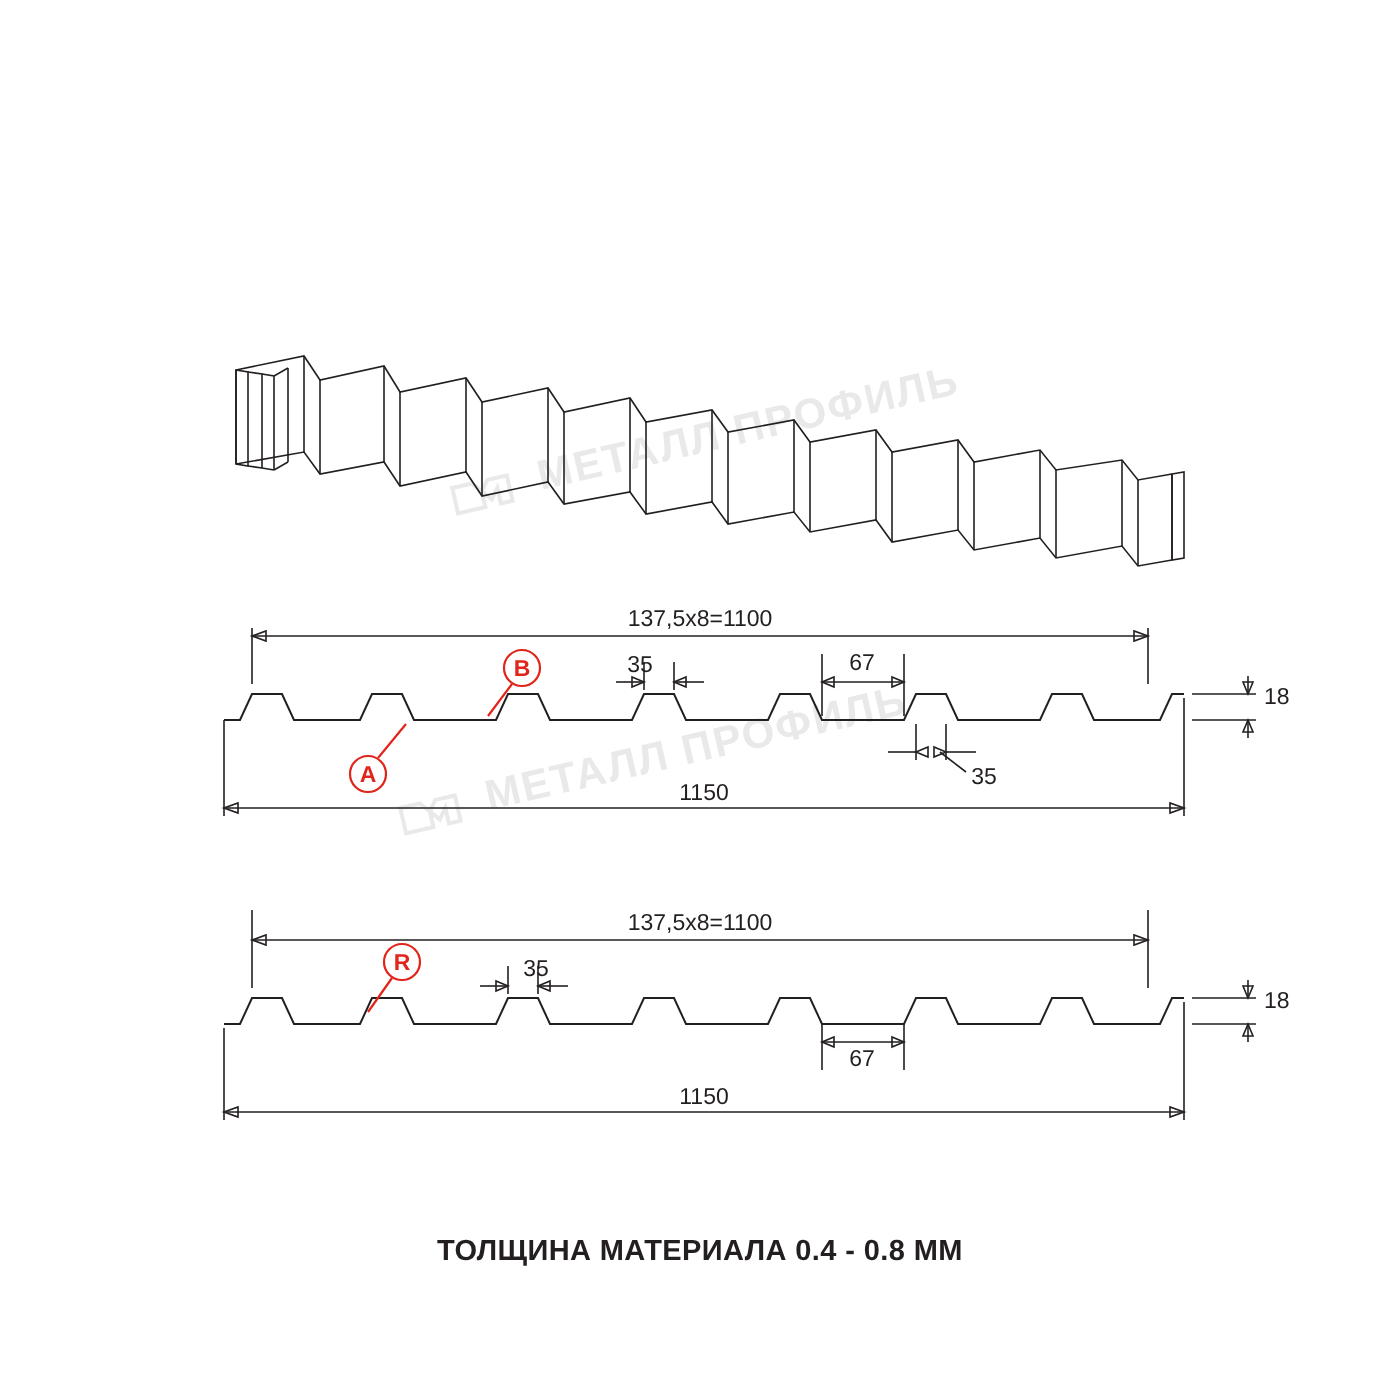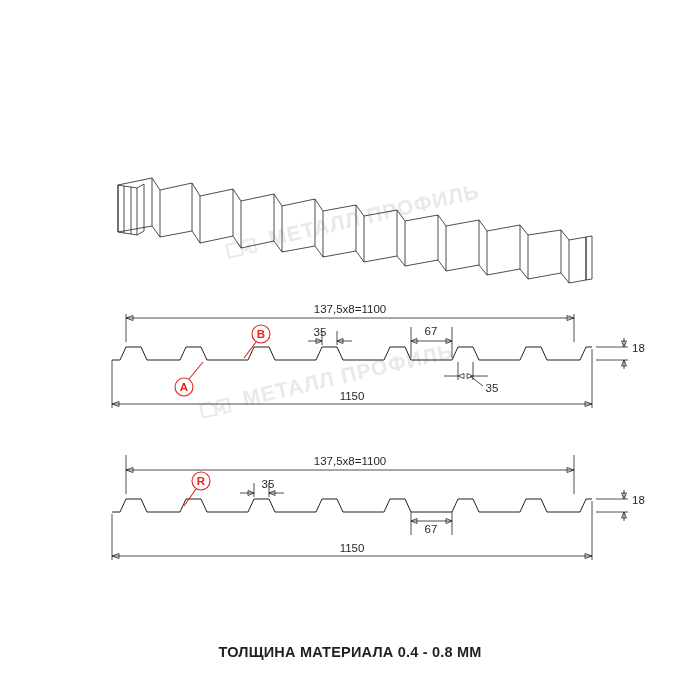--- a/index.html
+++ b/index.html
@@ -45,21 +45,20 @@
   .footer-note {
     position: absolute;
     left: 0;
     top: 618px;
     width: 700px;
     text-align: center;
     font-size: 14.5px;
     font-weight: bold;
     letter-spacing: 0.2px;
     color: #231f20;
-    margin-top: 26px;
   }
   
   .drawing {
     position: absolute;
     left: 0;
     top: 0;
     width: 700px;
     height: 700px;
   }
   svg {

